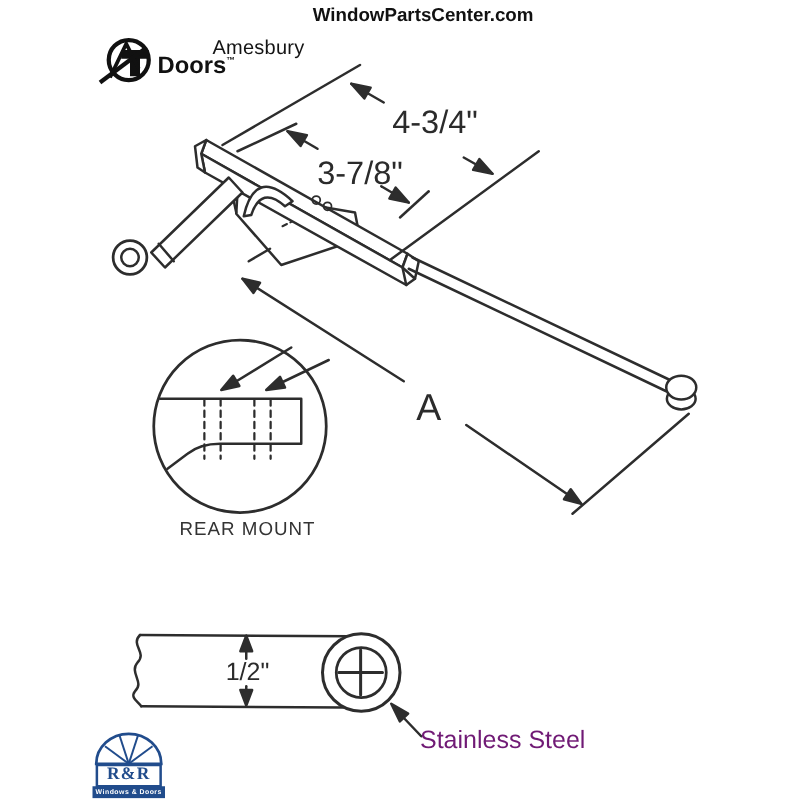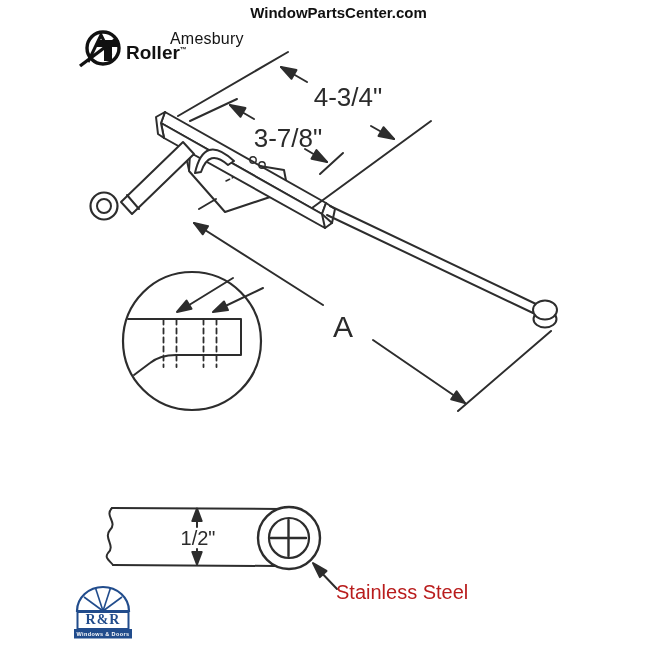--- a/index.html
+++ b/index.html
@@ -10,21 +10,21 @@
   .ctr{transform:translateX(-50%);}
   .site-title{left:0;right:0;top:5px;text-align:center;font-size:15px;font-weight:bold;color:#111;padding-left:32px;}
   .brand-line1{left:126px;top:30px;font-size:16px;font-weight:500;color:#141414;letter-spacing:.2px;margin-left:44px;}
   .brand-line2{left:126px;top:43px;font-size:19px;font-weight:bold;color:#111;}
   .tm{font-size:7px;vertical-align:super;font-weight:bold;}
   .dim-outer{left:348px;top:83px;font-size:26px;color:#2b2b2b;}
   .dim-inner{left:288px;top:124px;font-size:26px;color:#2b2b2b;}
   .dim-a{left:343px;top:310px;font-size:30px;color:#2b2b2b;}
   .rear-mount{left:198px;top:416px;font-size:15px;letter-spacing:.8px;color:#333;}
   .half{left:198px;top:527px;font-size:20px;color:#2b2b2b;}
-  .callout{left:336px;top:578px;font-size:20px;color:#b91c1c;line-height:29px;text-align:right;}
+  .callout{left:336px;top:578px;font-size:20px;color:#701a75;line-height:29px;text-align:right;}
   .rr-initials{left:103px;top:612px;font-family:"Liberation Serif",serif;font-size:14px;
                font-weight:bold;color:#214c8c;letter-spacing:1px;}
   .rr-tagline{left:103px;top:630.5px;font-size:5.5px;font-weight:bold;color:#ffffff;letter-spacing:.4px;}
 </style>
 </head>
 <body>
 
 <div class="stage">
 
   <svg width="645" height="645" viewBox="0 0 645 645">
@@ -140,25 +140,26 @@
         <path d="M103,611 L84,597"></path>
       </g>
       <rect x="77.5" y="612" width="51" height="17" fill="#fff" stroke="#214c8c" stroke-width="2"></rect>
       <rect x="74" y="629" width="58" height="9.5" fill="#214c8c"></rect>
     </g>
   </svg>
 
   <div class="lbl site-title">WindowPartsCenter.com</div>
 
   <div class="lbl brand-line1">Amesbury</div>
-  <div class="lbl brand-line2"><span>Roller</span><span class="tm">™</span></div>
+  <div class="lbl brand-line2"><span>Doors</span><span class="tm">™</span></div>
 
   <div class="lbl ctr dim-outer">4-3/4"</div>
   <div class="lbl ctr dim-inner">3-7/8"</div>
   <div class="lbl ctr dim-a">A</div>
+  <div class="lbl ctr rear-mount">REAR MOUNT</div>
   <div class="lbl ctr half">1/2"</div>
 
   <div class="lbl callout">
     <div>Stainless Steel</div>
   </div>
 
   <div class="lbl ctr rr-initials">R&amp;R</div>
   <div class="lbl ctr rr-tagline">Windows &amp; Doors</div>
 </div>
 

